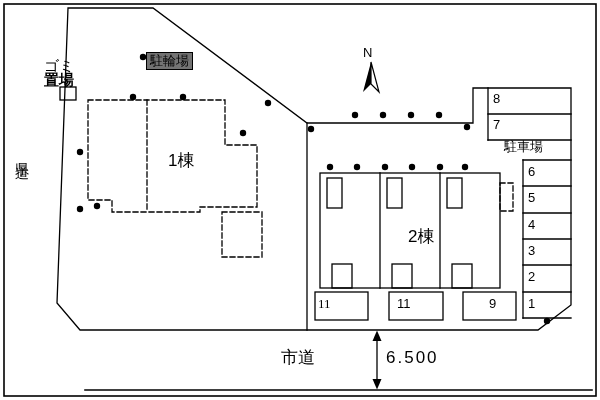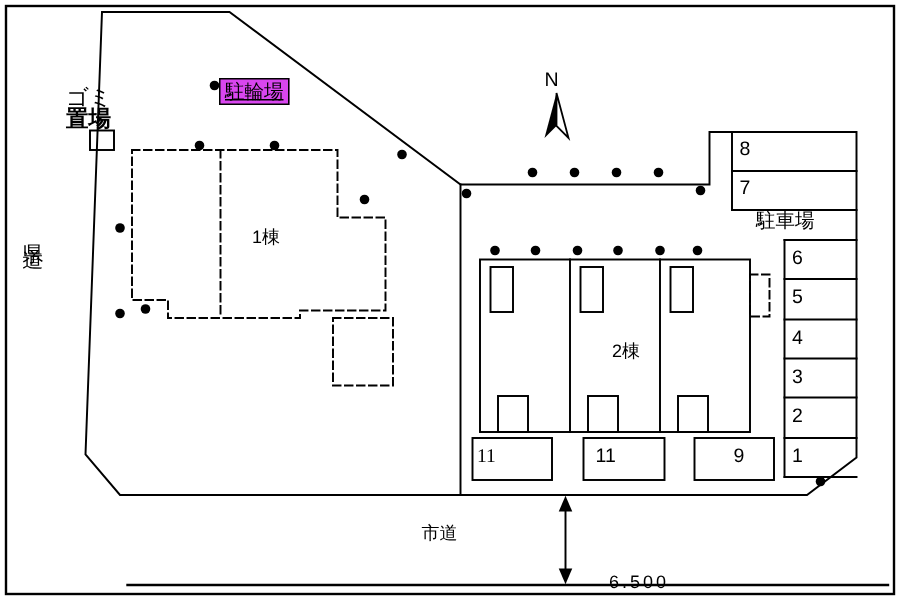--- a/index.html
+++ b/index.html
@@ -4,22 +4,22 @@
 <style>
   html,body{margin:0;padding:0;background:#fff;}
   .canvas{
     position:relative;width:600px;height:400px;background:#ffffff;
     font-family:"Liberation Sans",sans-serif;color:#000;overflow:hidden;
   }
   .canvas svg{position:absolute;left:0;top:0;}
   .lbl{position:absolute;font-size:13px;line-height:1.1;white-space:nowrap;color:#000;}
   .lbl.small{font-size:15px;}
   .lbl.num{font-size:13px;}
-  .lbl.big{font-size:12px;}
-  .boxed{border:1px solid #000;padding:1px 3px;background:#d946ef;text-decoration:underline;}
+  .lbl.big{font-size:17px;}
+  .boxed{border:1px solid #000;padding:1px 3px;background:#737373;}
   .vert{writing-mode:vertical-rl;text-orientation:upright;letter-spacing:3px;font-size:14px;}
   .dim{letter-spacing:2px;}
 </style>
 </head>
 <body>
 
 <div class="canvas">
 
   <svg width="600" height="400" viewBox="0 0 600 400">
     <g stroke="#000" fill="none" stroke-width="1.3" stroke-linecap="square">
@@ -116,21 +116,21 @@
   <div class="lbl vert" style="left:14px;top:152px;">県道</div>
 
   <div class="lbl" style="left:363px;top:46px;">N</div>
 
   <div class="lbl big" style="left:168px;top:152px;">1棟</div>
   <div class="lbl big" style="left:408px;top:228px;text-align:right;">2棟</div>
 
   <div class="lbl" style="left:504px;top:140px;">駐車場</div>
 
   <div class="lbl big" style="left:281px;top:349px;">市道</div>
-  <div class="lbl big dim" style="left:406px;top:349px;margin-top:33px;">6.500</div>
+  <div class="lbl big dim" style="left:386px;top:349px;">6.500</div>
 
   <div class="lbl num" style="left:493px;top:92px;">8</div>
   <div class="lbl num" style="left:493px;top:118px;">7</div>
 
   <div class="lbl num" style="left:528px;top:165px;">6</div>
   <div class="lbl num" style="left:528px;top:191px;">5</div>
   <div class="lbl num" style="left:528px;top:218px;">4</div>
   <div class="lbl num" style="left:528px;top:244px;">3</div>
   <div class="lbl num" style="left:528px;top:270px;">2</div>
   <div class="lbl num" style="left:528px;top:297px;">1</div>

